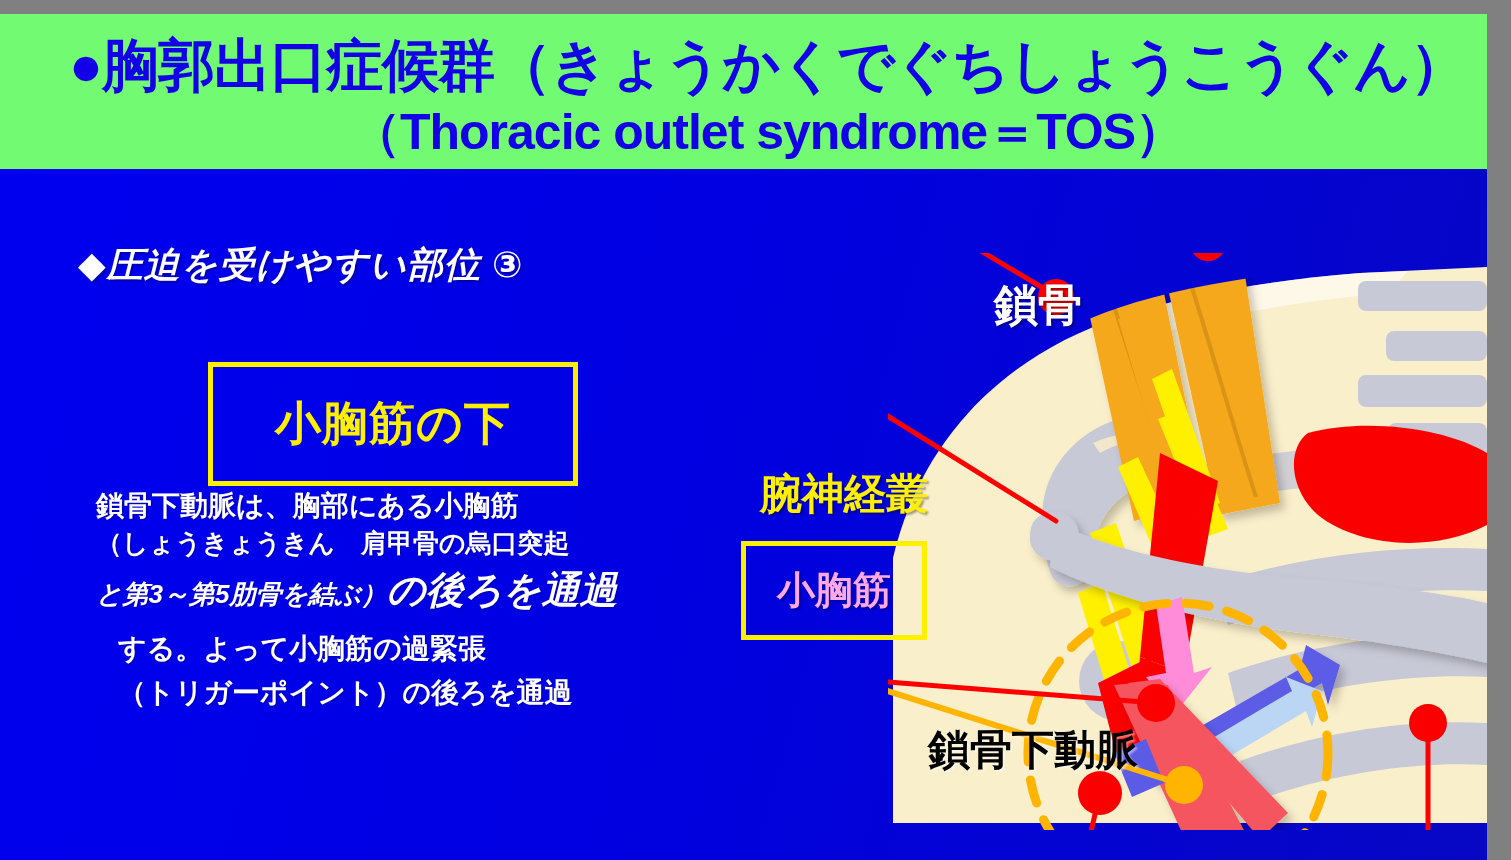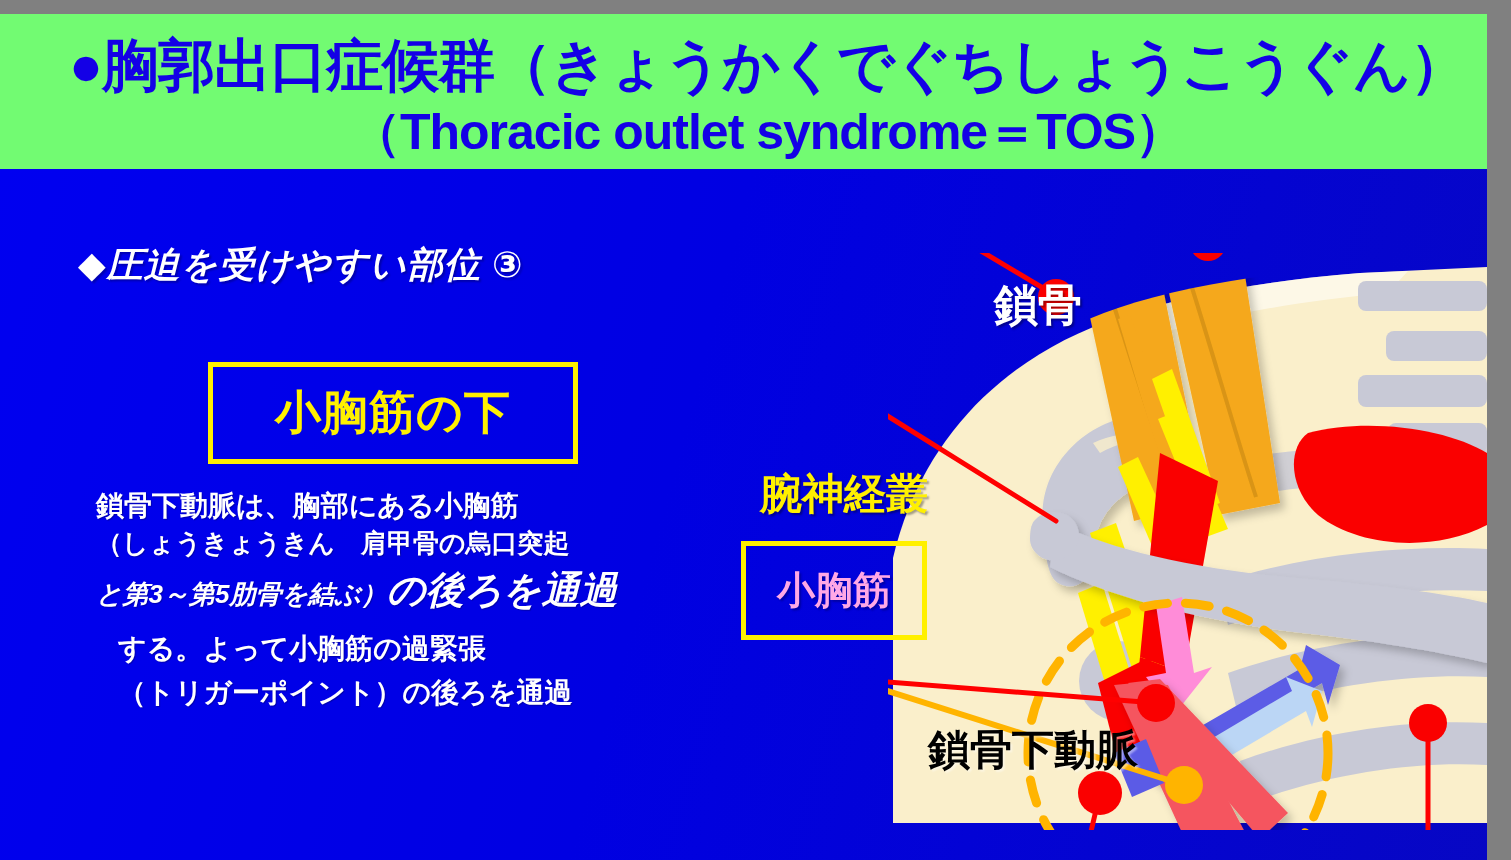--- a/index.html
+++ b/index.html
@@ -45,21 +45,21 @@
     font-style:italic;
   }
 
   .ybox{
     position:absolute;
     border:5px solid #FFF000;
     background:transparent;
     box-sizing:border-box;
     display:flex;align-items:center;justify-content:center;
   }
-  #box-main{left:208px;top:362px;width:370px;height:102px;}
+  #box-main{left:208px;top:362px;width:370px;height:124px;}
   #box-main .btxt{
     color:#FFF000;font-size:46px;font-weight:bold;letter-spacing:1px;
     white-space:nowrap;
   }
 
   #para{
     position:absolute;left:96px;top:484px;width:700px;
     color:#FFFFFF;
   }
   #para .l{white-space:nowrap;font-weight:bold;text-shadow:1px 1px 1px rgba(0,0,0,.25);}

